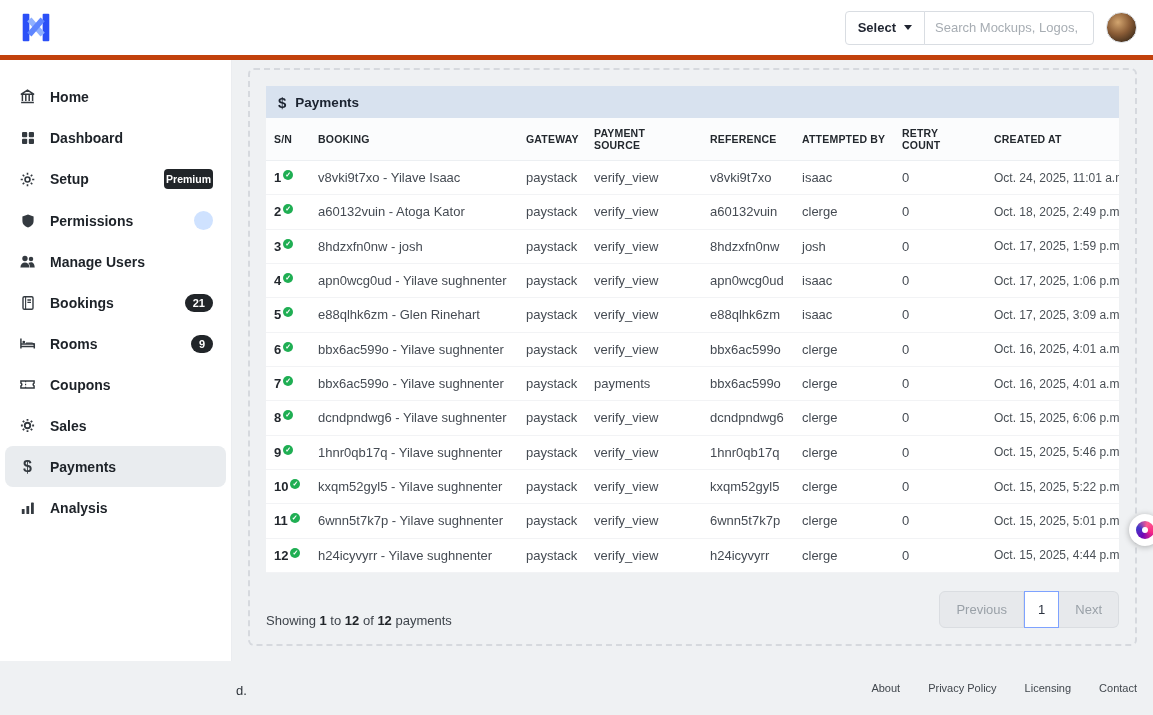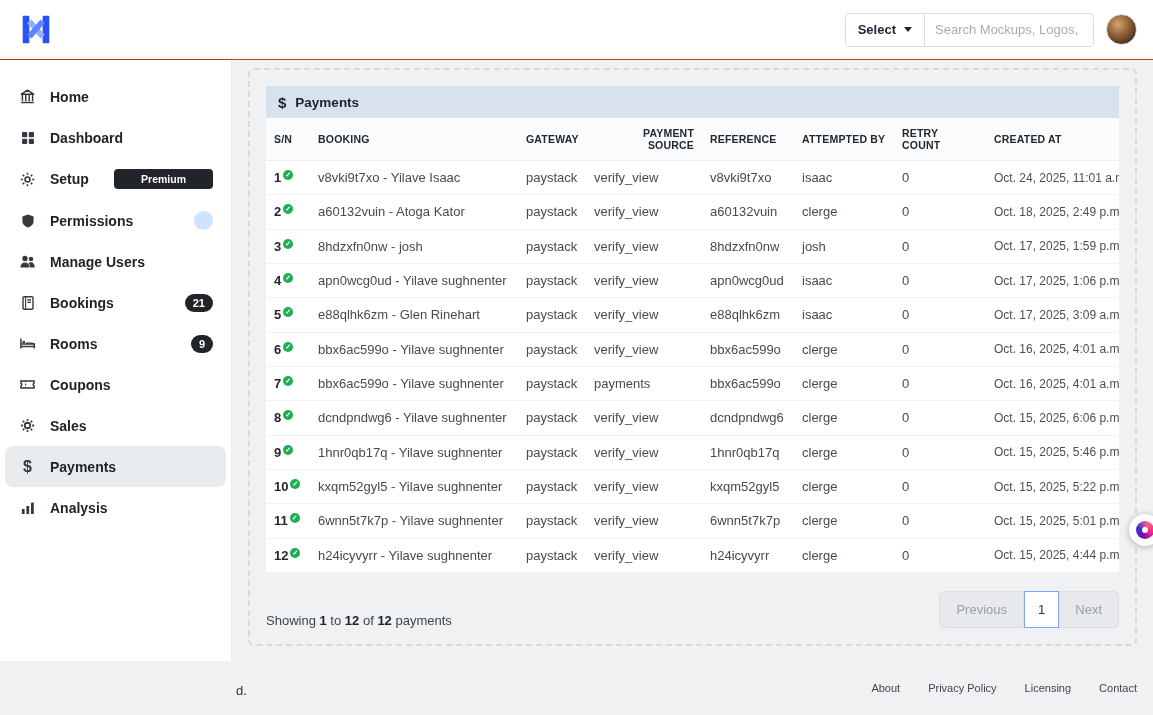--- a/index.html
+++ b/index.html
@@ -8,21 +8,21 @@
     font-family: "Liberation Sans", sans-serif;
     background: #eff1f3;
     position: relative;
     overflow: hidden;
     color: #212529;
   }
 
   
   .topbar {
     position: absolute; top: 0; left: 0; width: 1153px; height: 60px;
-    background: #fff; border-bottom: 1px solid #c2410c;
+    background: #fff; border-bottom: 5px solid #c2410c;
     display: flex; align-items: center; padding: 0 16px; z-index: 6;
   }
   .logo { width: 40px; height: 40px; display: flex; align-items: center; justify-content: center; cursor: pointer; }
   .topbar-right { margin-left: auto; display: flex; align-items: center; gap: 10px; }
   .select-group { display: flex; }
   .select-btn {
     height: 34px; padding: 0 12px; background: #fff;
     border: 1px solid #d9dde2; border-radius: 4px 0 0 4px;
     font-size: 13px; font-weight: 700; color: #1f2430;
     display: flex; align-items: center; gap: 8px; cursor: pointer;
@@ -48,21 +48,21 @@
     background: #fff; border-right: 1px solid #ebedf0; padding: 16px 5px 10px 5px; z-index: 5;
   }
   .side-item {
     display: flex; align-items: center; gap: 13px;
     padding: 11px 13px; border-radius: 8px;
     font-size: 14px; font-weight: 700; color: #1d2228; cursor: pointer;
   }
   .side-item.active { background: #e9ecef; }
   .side-icon { width: 19px; height: 19px; display: flex; align-items: center; justify-content: center; color: #343a40; flex: none; }
   .dollar-glyph { font-size: 16px; font-weight: 700; color: #343a40; }
-  .badge-dark  { margin-left: auto; background: #212529; color: #fff; font-size: 10.5px; font-weight: 700; padding: 4px 27px; border-radius: 4px; }
+  .badge-dark  { margin-left: auto; background: #212529; color: #fff; font-size: 10.5px; font-weight: 700; padding: 4px 2px; border-radius: 4px; }
   .badge-pill  { margin-left: auto; background: #212529; color: #fff; font-size: 11px;  font-weight: 700; padding: 3px 8px; border-radius: 10px; }
   .badge-teal  { margin-left: auto; background: #1cc8c0; color: #073b44; font-size: 10px; font-weight: 700; padding: 3px 6px; border-radius: 4px; }
   .badge-dot   { margin-left: auto; width: 19px; height: 19px; border-radius: 50%; background: #cfe2ff; }
 
   
   .panel {
     position: absolute; left: 248px; top: 68px; width: 889px;
     border: 2px dashed #d6d9de; border-radius: 6px; padding: 16px; z-index: 1;
   }
   .panel-header {
@@ -72,21 +72,21 @@
   }
   .panel-dollar { font-size: 15px; font-weight: 700; color: #1b2330; }
 
   table.payments { width: 100%; border-collapse: collapse; background: #fff; table-layout: fixed; }
   thead th {
     font-size: 10.5px; font-weight: 700; color: #23282e; text-align: left;
     padding: 9px 8px; background: #fbfcfd; border-bottom: 1px solid #eceff2; letter-spacing: .2px; margin-top: 24px;
   }
   tbody td { font-size: 13px; color: #454b53; padding: 9px 8px; border-bottom: 1px solid #f2f3f5; white-space: nowrap; overflow: hidden; }
   th.c-sn { width: 44px; } th.c-booking { width: 208px; } th.c-gateway { width: 68px; }
-  th.c-source { width: 116px; text-align: right; } th.c-ref { width: 92px; } th.c-attempt { width: 100px; }
+  th.c-source { width: 116px; } th.c-ref { width: 92px; } th.c-attempt { width: 100px; }
   th.c-retry { width: 92px; } th.c-created { width: auto; }
   td.c-created { text-align: right; font-size: 12px; color: #4a5056; padding-right: 12px; }
   .sn { font-weight: 700; color: #23282e; font-size: 13px; }
   .chk {
     display: inline-block; width: 10px; height: 10px; background: #1fae53; border-radius: 50%;
     color: #fff; font-size: 7px; line-height: 10px; text-align: center; font-weight: 700;
     vertical-align: super; margin-left: 2px;
   }
 
   .panel-footer { display: flex; align-items: flex-end; justify-content: space-between; margin-top: 18px; }

